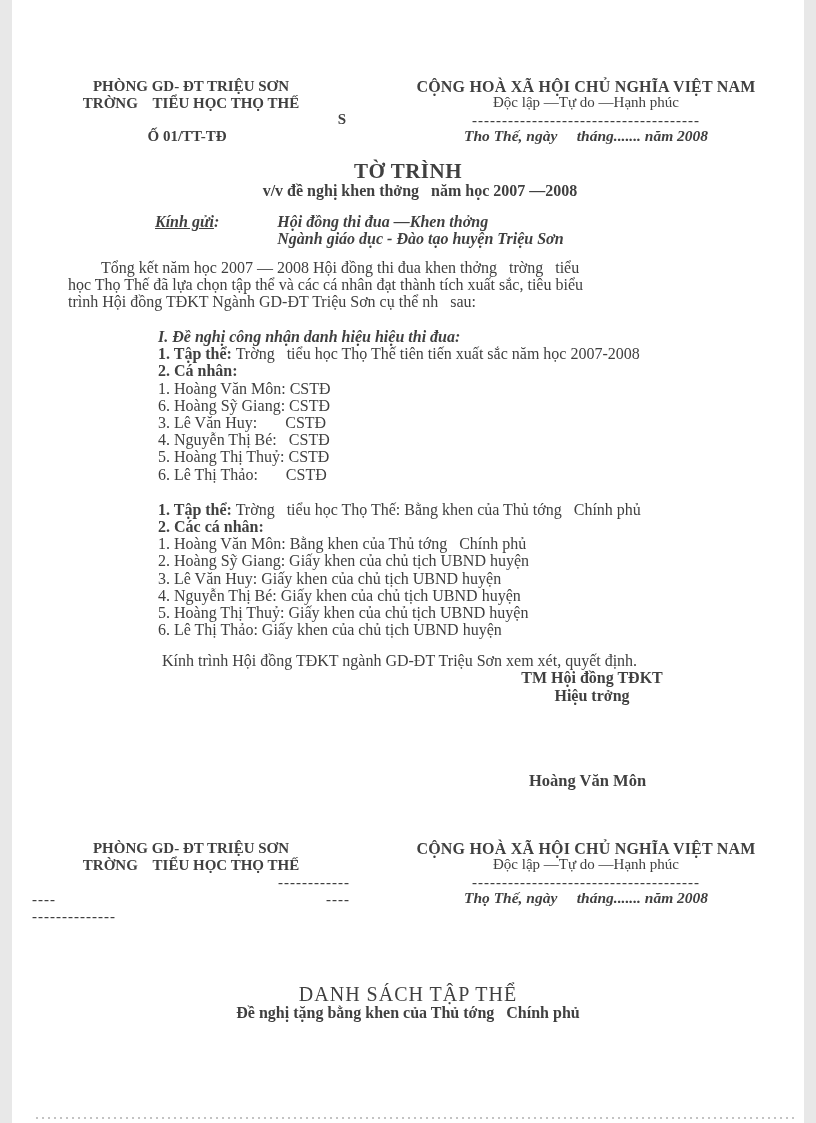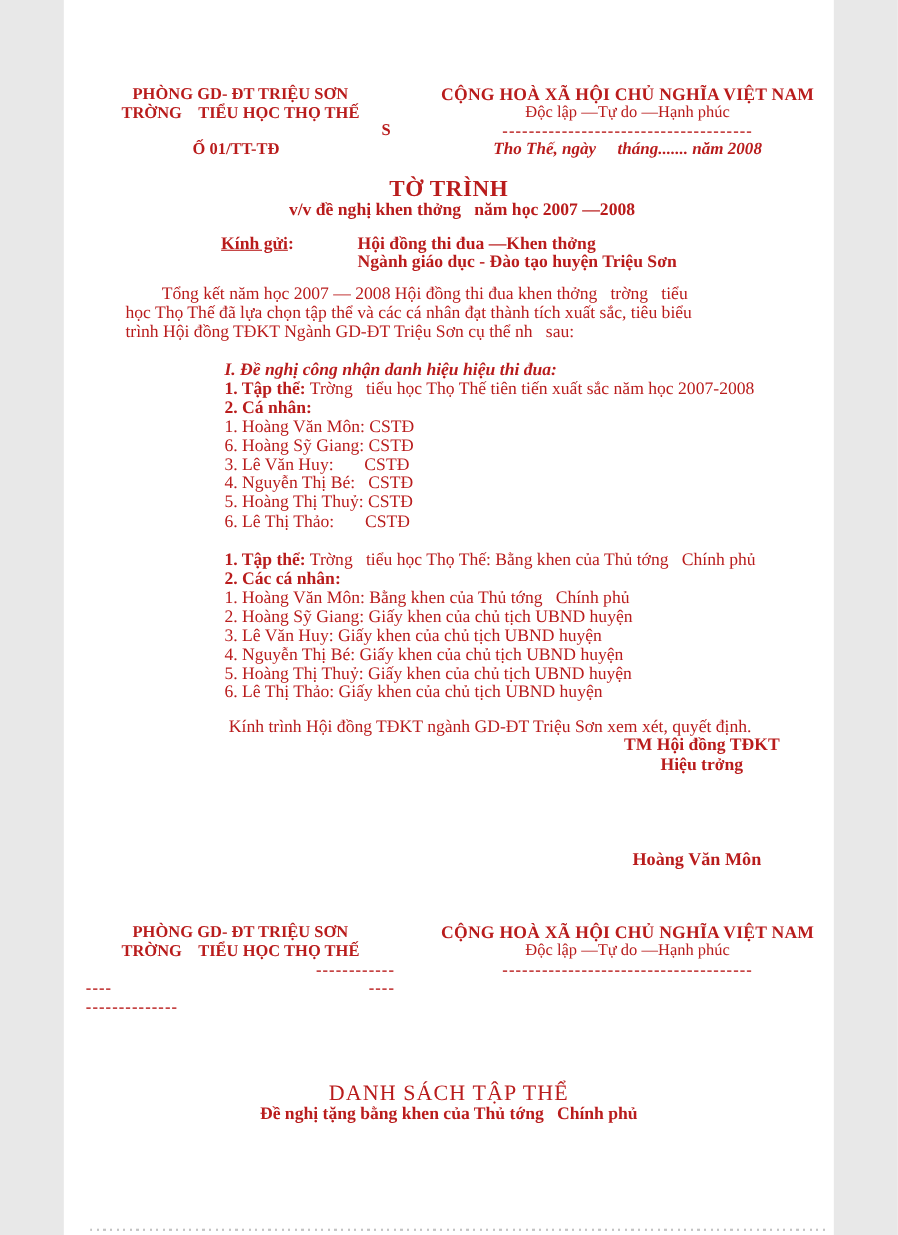--- a/index.html
+++ b/index.html
@@ -1,21 +1,21 @@
 <!DOCTYPE html>
 <html><head>
 <meta charset="utf-8">
 <style>
   html,body{margin:0;padding:0;background:#e8e8e8;}
   .page{
     position:relative;
-    width:700px;height:1123px;
+    width:792px;height:1123px;
     margin:0 auto;
     background:#ffffff;
-    color:#b91c1c;
+    color:#404040;
     font-family:"Liberation Serif","DejaVu Serif",serif;
     font-size:16px;
     overflow:hidden;
   }
   .page [data-bind]{white-space:pre-wrap;}
   .b{font-weight:bold;}
   .u{text-decoration:underline;}
 
   
   .hdr{display:flex;align-items:flex-start;}
@@ -29,21 +29,21 @@
   .dash-divider{font-weight:bold;font-size:15px;line-height:10px;margin-top:5px;letter-spacing:1px;}
   .date-line{font-weight:bold;font-style:italic;font-size:15.5px;line-height:17px;margin-top:2px;}
 
   .hdr1{padding-top:78px;}
 
   
   .doc-title{margin-top:15px;text-align:center;font-weight:bold;font-size:21px;line-height:22px;letter-spacing:.5px;}
   .doc-subtitle{text-align:center;font-weight:bold;font-size:16px;line-height:18px;margin-left:24px;}
 
   
-  .recipient{display:flex;margin-left:143px;margin-top:13px;font-weight:bold;font-size:16px;line-height:17px;}
+  .recipient{display:flex;margin-left:143px;margin-top:13px;font-weight:bold;font-style:italic;font-size:16px;line-height:17px;}
   .recipient-label{flex:0 0 auto;}
   .recipient-lines{margin-left:58px;}
 
   
   .intro{margin:12px 40px 0 56px;font-size:16px;line-height:17px;}
   .intro .indent{padding-left:33px;}
 
   
   .section{margin-left:146px;margin-top:18px;font-size:16px;line-height:17.2px;}
   .section-heading{font-weight:bold;font-style:italic;}
@@ -144,20 +144,21 @@
       <div class="dash-row">
         <span data-bind="doc.header2.left.dash2a">----</span>
         <span data-bind="doc.header2.left.dash2b">----</span>
       </div>
       <div class="dash-left" data-bind="doc.header2.left.dash3">--------------</div>
     </div>
     <div class="hdr-right">
       <div class="nation-line" data-bind="doc.header2.right.nation">CỘNG HOÀ XÃ HỘI CHỦ NGHĨA VIỆT NAM</div>
       <div class="motto-line" data-bind="doc.header2.right.motto">Độc lập —Tự do —Hạnh phúc</div>
       <div class="dash-divider" data-bind="doc.header2.right.divider">--------------------------------------</div>
+      <div class="date-line" data-bind="doc.header2.right.date">Thọ Thế, ngày     tháng....... năm 2008</div>
     </div>
   </div>
 
   <div class="list-title" data-bind="doc.list_title">DANH SÁCH TẬP THỂ</div>
   <div class="list-subtitle" data-bind="doc.list_subtitle">Đề nghị tặng bằng khen của Thủ tớng   Chính phủ</div>
 
   <div class="bottom-rule"></div>
 </div>
 
 </body></html>

